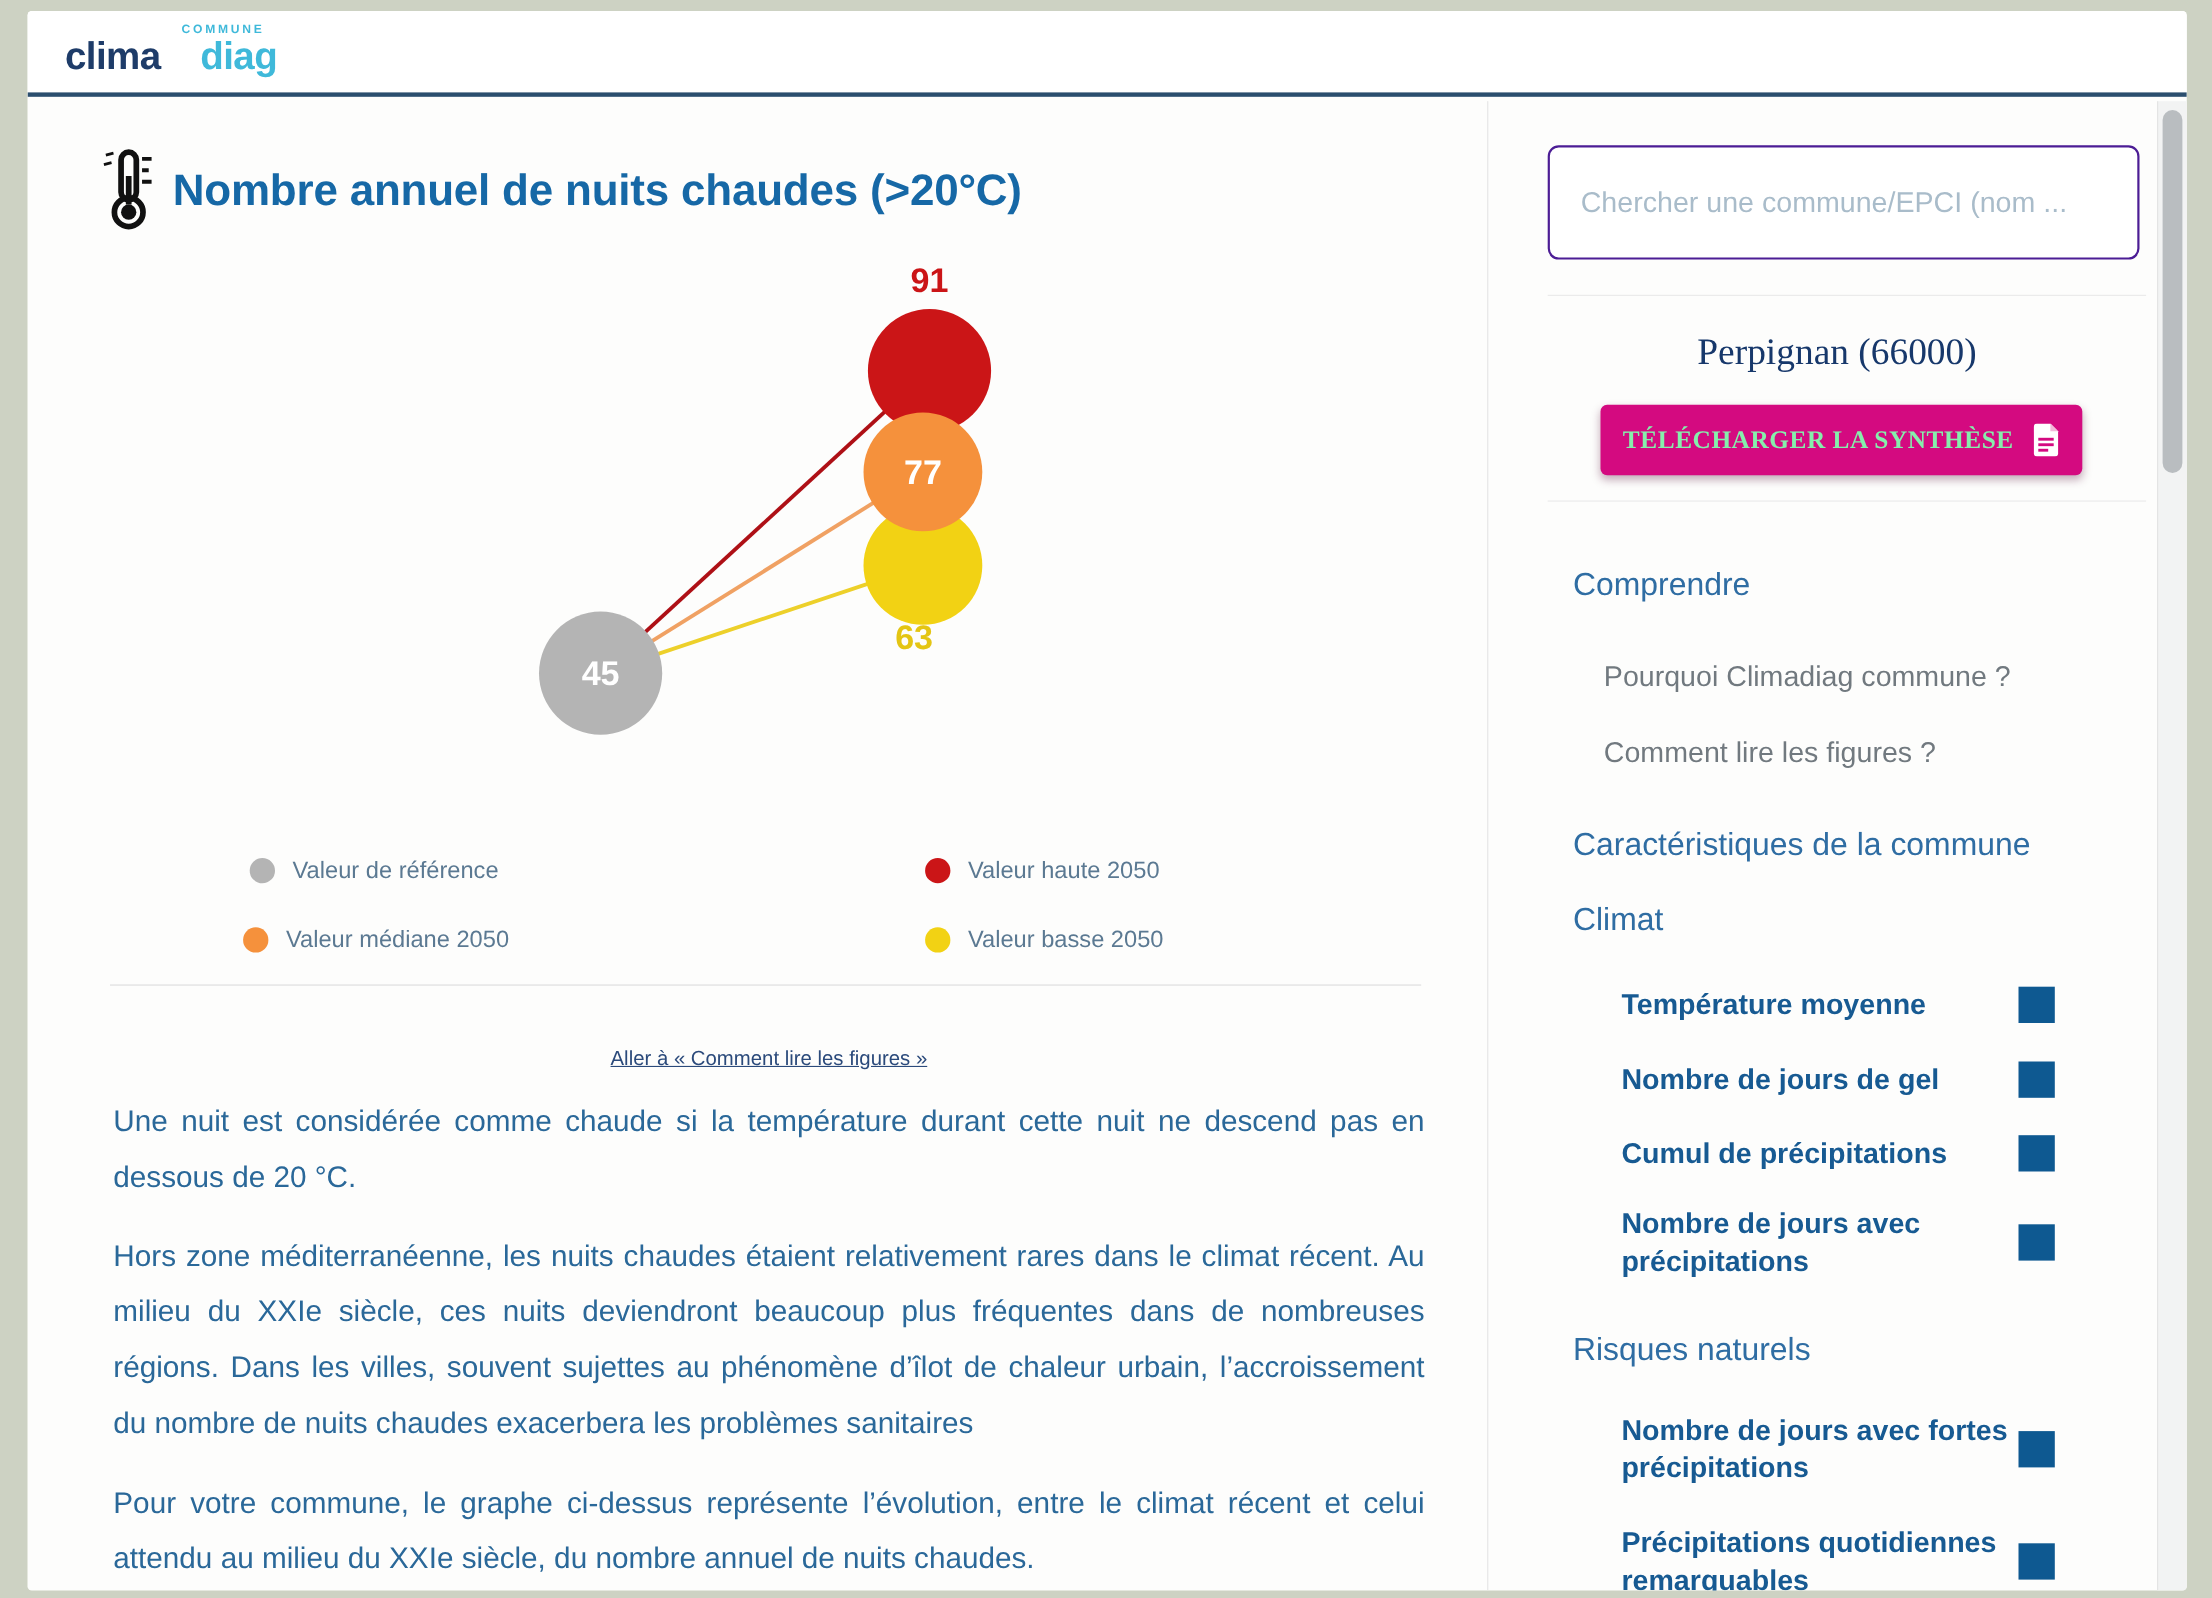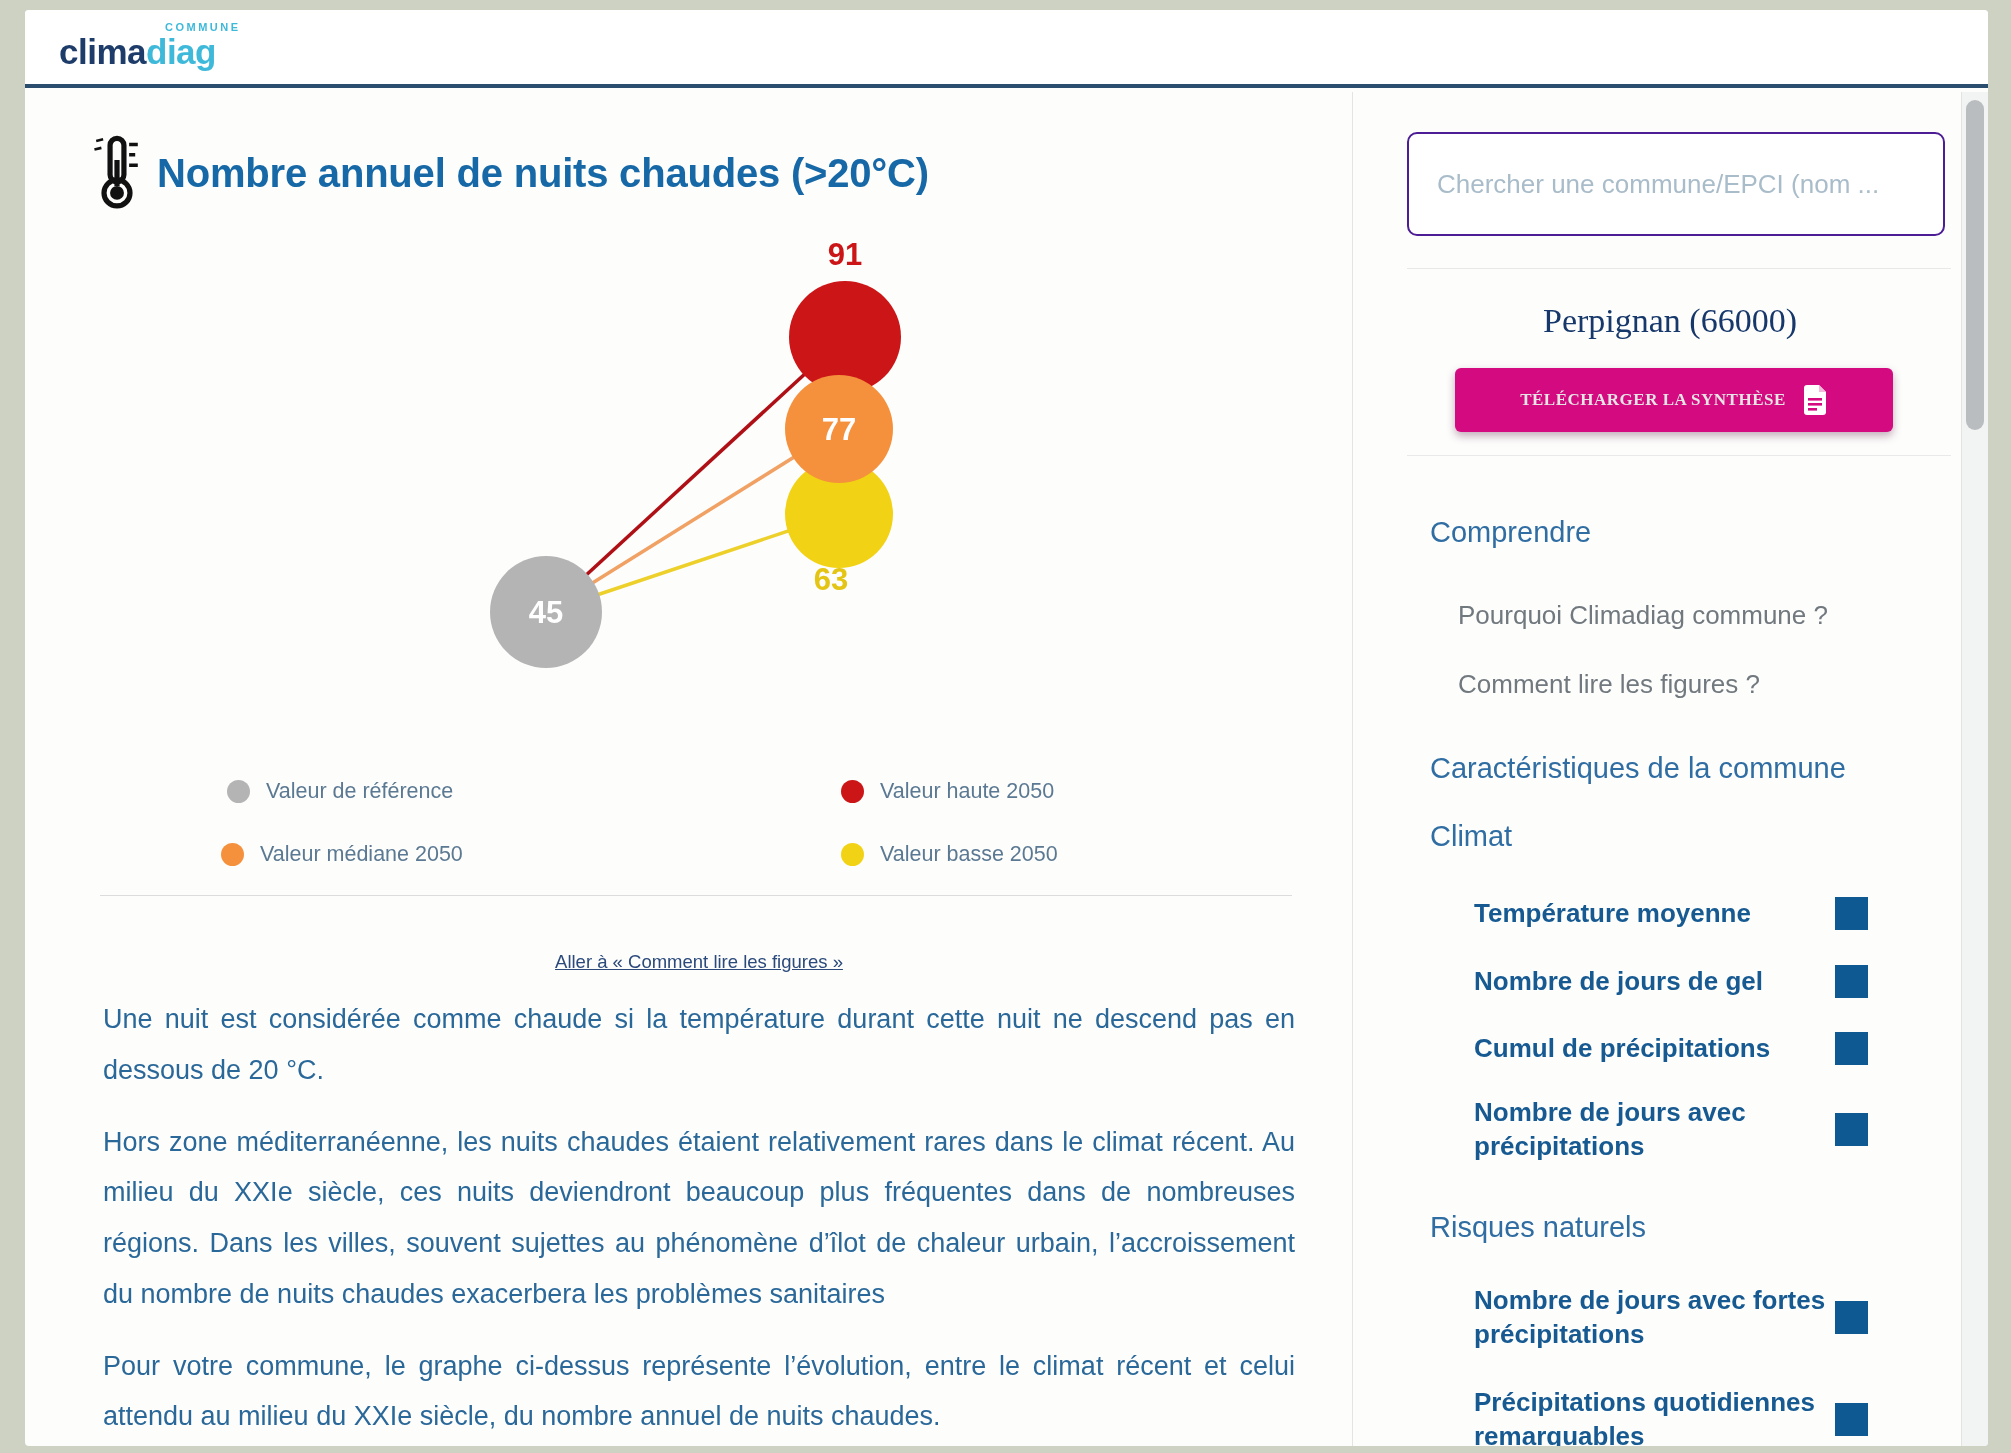--- a/index.html
+++ b/index.html
@@ -19,21 +19,21 @@
   }
   
   .header {
     position: absolute; left: 0; top: 0; right: 0; height: 78px;
     background: #ffffff;
     border-bottom: 4px solid #2b4e6e;
     z-index: 5;
   }
   .logo { position: absolute; left: 34px; top: 22px; font-size: 35px; font-weight: bold; letter-spacing: -0.5px; cursor: pointer; }
   .logo-prefix { color: #1e3c69; }
-  .logo-suffix { color: #3fb9da; }
+  .logo-suffix { color: #3fb9da; margin-left: 36px; }
   .logo-tagline {
     position: absolute; top: -11px; left: 106px;
     font-size: 11px; font-weight: 600; letter-spacing: 2.5px; color: #3fb9da;
   }
   
   .title-row { position: absolute; left: 66px; top: 120px; display: flex; align-items: center; gap: 14px; }
   .page-title { color: #1668a6; font-size: 40px; font-weight: bold; letter-spacing: -0.2px; }
   .thermo { width: 52px; height: 86px; }
   .chart-wrap { position: absolute; left: 0; top: 95px; width: 1330px; height: 580px; }
   .chart-wrap svg { width: 1330px; height: 580px; }
@@ -66,22 +66,22 @@
     text-align: center; font-family: "Liberation Serif", serif;
     font-size: 34px; font-weight: normal; color: #17386b;
   }
   .dl-button {
     position: absolute; left: 1430px; top: 358px; width: 438px; height: 64px;
     background: #d40a80; border: none; border-radius: 6px; cursor: pointer;
     display: flex; align-items: center; justify-content: center; gap: 16px;
     box-shadow: 0 4px 8px rgba(90,20,60,0.35);
   }
   .dl-label {
-    color: #e5e5e5; font-family: "Liberation Serif", serif;
-    font-size: 17px; font-weight: bold; letter-spacing: 0.5px; white-space: nowrap;
+    color: #86efac; font-family: "Liberation Serif", serif;
+    font-size: 23px; font-weight: bold; letter-spacing: 0.5px; white-space: nowrap;
   }
   .nav-section {
     position: absolute; left: 1405px; font-size: 29px; color: #2f6da3; cursor: pointer; white-space: nowrap;
   }
   .nav-sub {
     position: absolute; left: 1433px; font-size: 26px; color: #71797f; cursor: pointer; white-space: nowrap;
   }
   .nav-item {
     position: absolute; left: 1433px; width: 410px;
     display: flex; align-items: center; justify-content: space-between; cursor: pointer;

